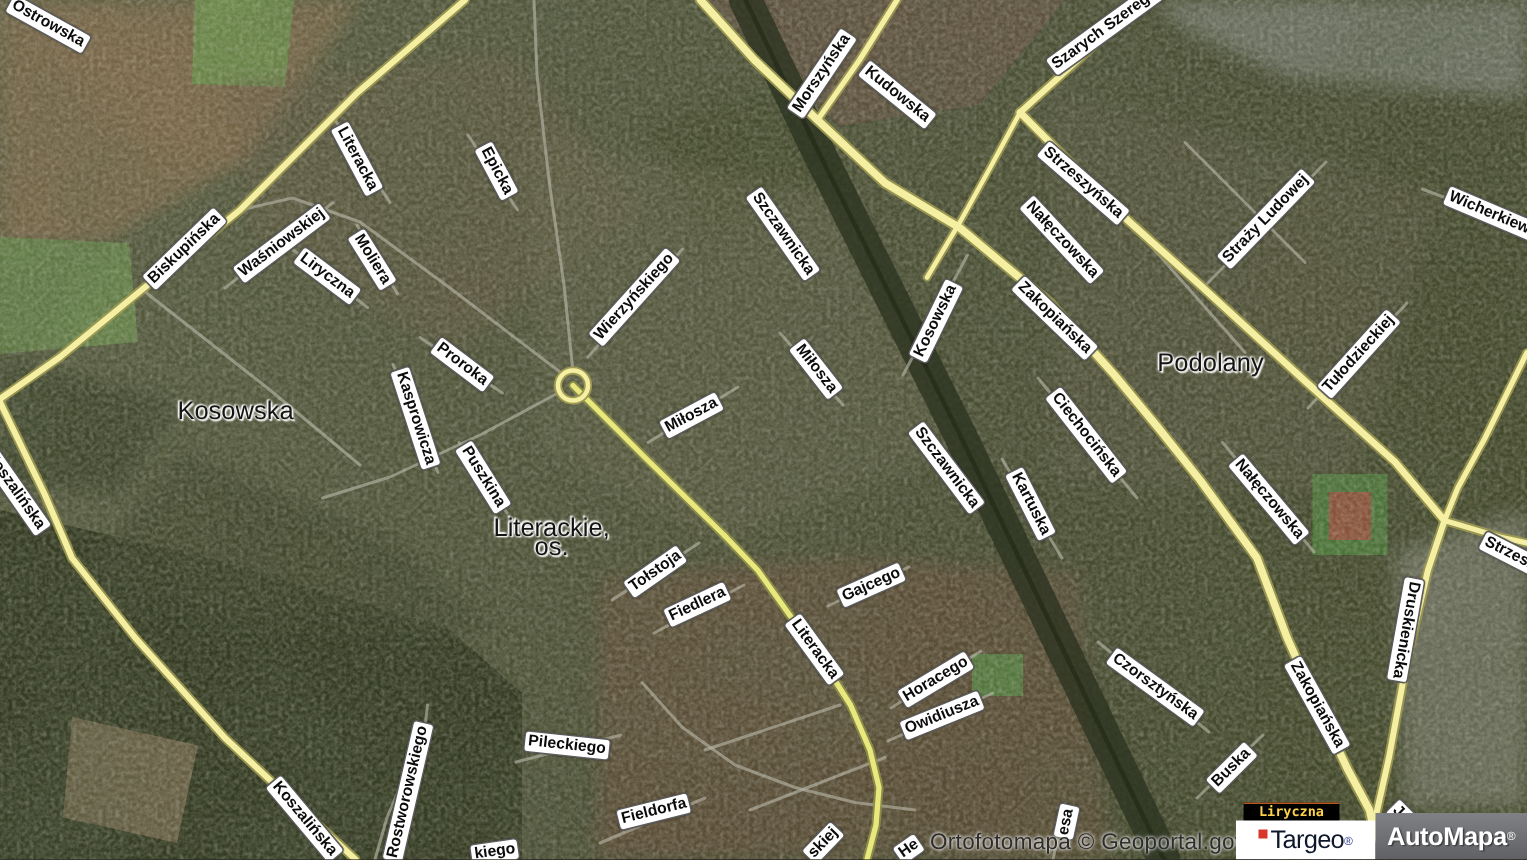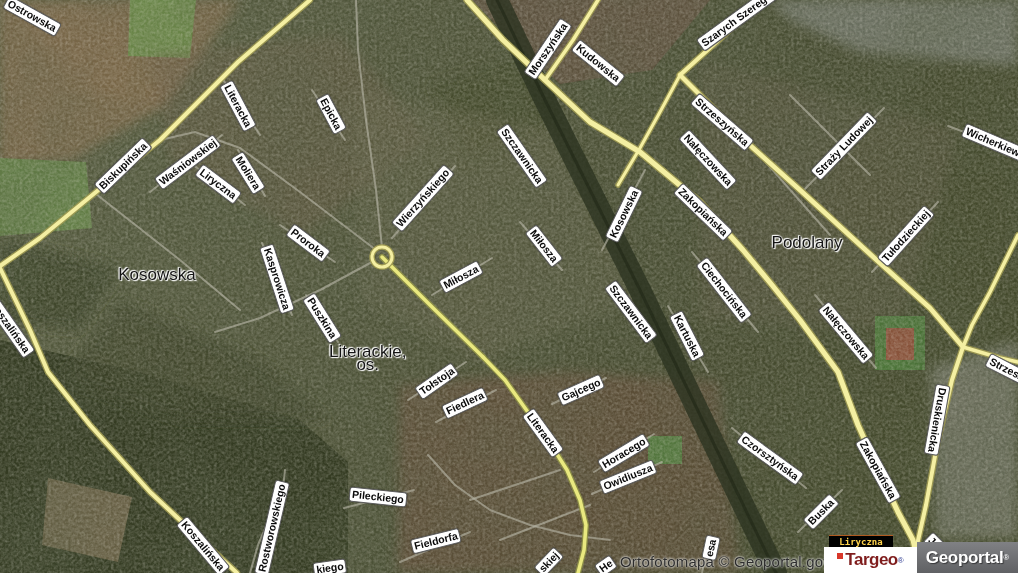--- a/index.html
+++ b/index.html
@@ -16,21 +16,21 @@
   #attribution{position:absolute;left:620px;top:553px;font-size:15px;color:#2d2d2d;
        letter-spacing:.2px;
        text-shadow:0 0 2px #fff,0 0 3px rgba(255,255,255,.8);white-space:nowrap;}
   #branding{position:absolute;right:0;bottom:0;width:194px;height:38px;}
   #powered{position:absolute;left:5px;top:0;width:64px;height:12px;background:#000;
        border-top:1px solid #b05a20;color:#ffd24a;font-family:"DejaVu Sans Mono",monospace;
        font-size:9px;font-weight:bold;line-height:12px;text-align:center;}
   #targeo{position:absolute;left:0;top:12px;width:93px;height:26px;background:#fff;
        display:flex;align-items:center;justify-content:center;cursor:pointer;}
   .tg-mark{display:inline-block;width:6px;height:6px;background:#d9372a;margin:0 2px 8px 0;}
-  .tg-word{color:#7f1d1d;font-weight:700;font-size:17px;letter-spacing:-.5px;}
+  .tg-word{color:#0f172a;font-weight:400;font-size:17px;letter-spacing:-.5px;}
   .tg-reg{color:#2b3990;font-size:8px;vertical-align:super;}
   #automapa{position:absolute;left:93px;top:7px;width:101px;height:31px;
        background:linear-gradient(#808184,#606164);display:flex;align-items:center;
        justify-content:center;cursor:pointer;}
   .am-word{color:#fff;font-weight:800;font-size:17px;letter-spacing:-.3px;
        text-shadow:1px 1px 1px rgba(0,0,0,.5);}
   .am-reg{color:#fff;font-size:8px;vertical-align:super;}
 </style>
 </head>
 <body>
@@ -206,17 +206,17 @@
   <div id="attribution">Ortofotomapa © Geoportal.gov.pl</div>
 
   <div id="branding">
     <div id="powered">Liryczna by:</div>
     <div id="targeo">
       <span class="tg-mark"></span>
       <span class="tg-word">Targeo</span>
       <span class="tg-reg">®</span>
     </div>
     <div id="automapa">
-      <span class="am-word">Geoportal</span>
+      <span class="am-word">AutoMapa</span>
       <span class="am-reg">®</span>
     </div>
   </div>
 </div>
 
 </body></html>

